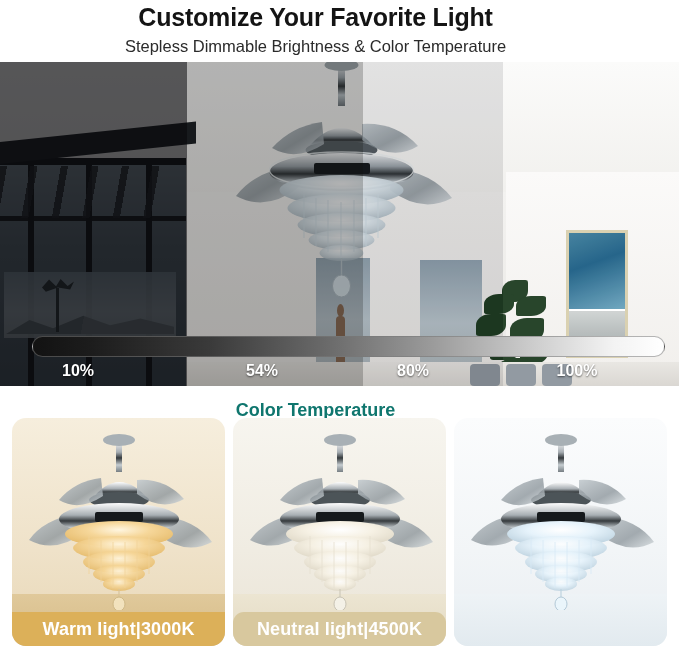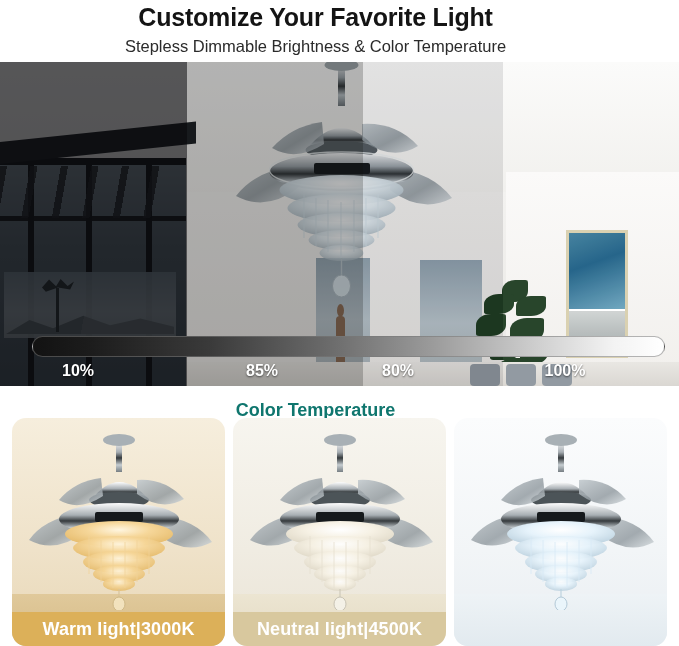--- a/index.html
+++ b/index.html
@@ -178,21 +178,21 @@
   .ct-floorline { position:absolute; left:0; right:0; bottom:0; height:52px; }
   .ct-fan { position:absolute; left:50%; top:6px; transform:translateX(-50%); }
   .ct-caption {
     position:absolute; left:0; bottom:0; width:100%; height:34px;
     display:flex; align-items:center; justify-content:center;
     font-size:18px; font-weight:bold; color:#ffffff;
     letter-spacing:.1px;
     border-radius:0 0 14px 14px;
   }
   .cap-warm    { background:#dcb059; }
-  .cap-neutral { background:#d8c89e; }
+  .cap-neutral { background:#d8c89e;border-radius:11px; }
   .cap-white   { background:#8cc8e6; }
 
   .card-warm .ct-wall   { background:linear-gradient(180deg,#f6eedd 0%, #efe2c9 58%, #e8d7b6 100%); }
   .card-warm .ct-floorline { background:linear-gradient(180deg,#e0c99b 0%, #d6bb86 100%); }
   .card-neutral .ct-wall { background:linear-gradient(180deg,#f7f5ef 0%, #f0ece2 58%, #eae4d6 100%); }
   .card-neutral .ct-floorline { background:linear-gradient(180deg,#ece5d2 0%, #e3dac2 100%); }
   .card-white .ct-wall  { background:linear-gradient(180deg,#fbfcfd 0%, #f2f5f7 58%, #e9eef2 100%); }
   .card-white .ct-floorline { background:linear-gradient(180deg,#eef3f6 0%, #e2eaef 100%); }
 </style>
 </head>
@@ -306,23 +306,23 @@
         <div class="band b1"></div>
         <div class="band b2"></div>
         <div class="band b3"></div>
         <div class="band b4"></div>
       </div>
     </div>
 
     <div class="slider-row">
       <div class="slider-bar"></div>
       <div class="tick" style="left:78px;">10%</div>
-      <div class="tick" style="left:262px;">85%</div>
-      <div class="tick" style="left:398px;">80%</div>
-      <div class="tick" style="left:565px;">100%</div>
+      <div class="tick" style="left:262px;">54%</div>
+      <div class="tick" style="left:413px;">80%</div>
+      <div class="tick" style="left:577px;">100%</div>
     </div>
   </div>
 
   <div class="ct-title">Color Temperature</div>
 
   <div class="ct-row">
 
     <div class="ct-card card-warm">
       <div class="ct-img">
         <div class="ct-wall"></div>

